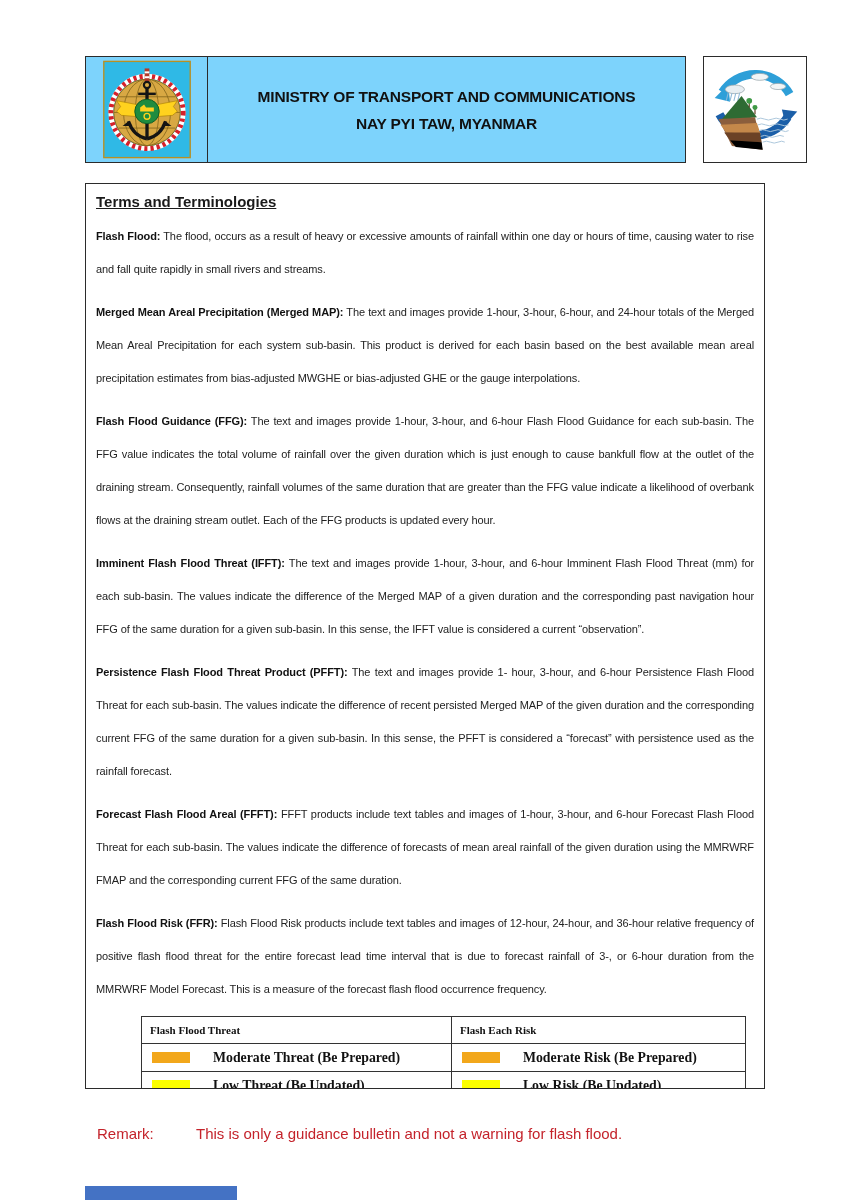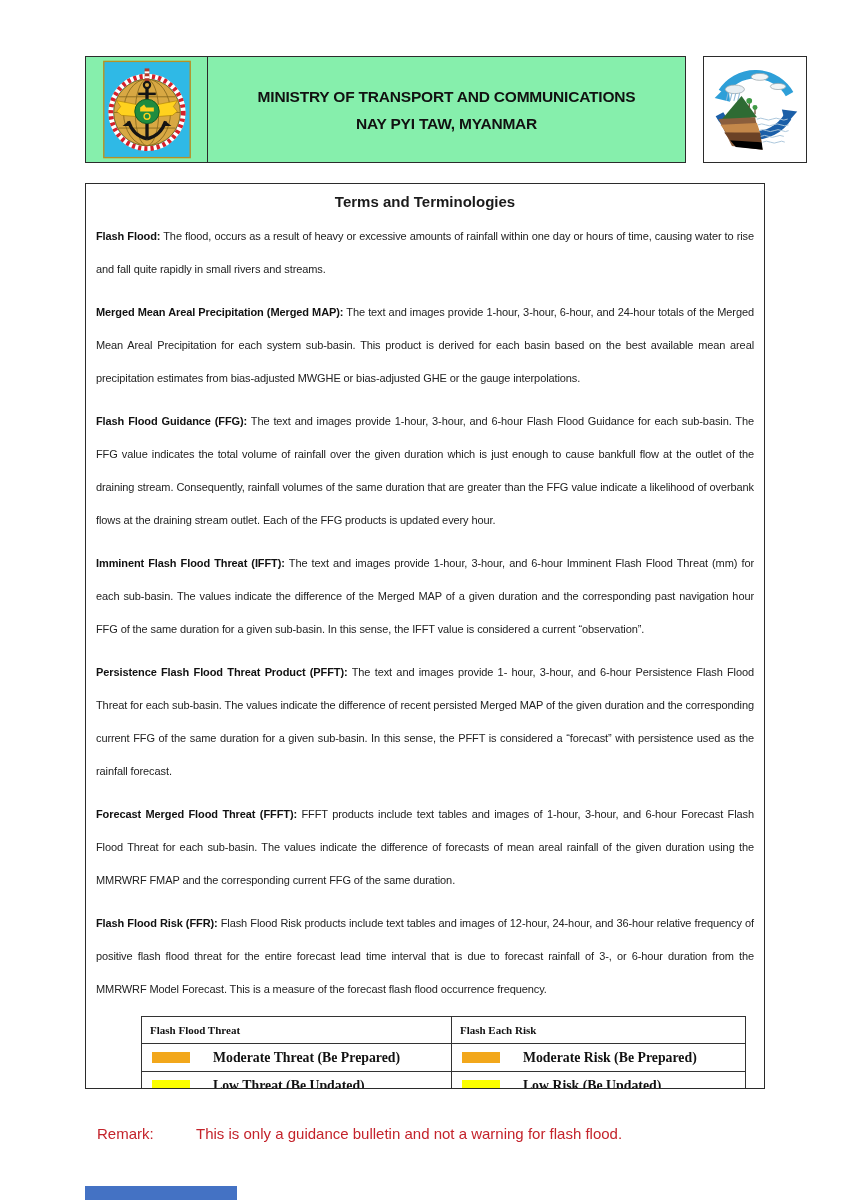--- a/index.html
+++ b/index.html
@@ -12,21 +12,21 @@
     position: relative;
     overflow: hidden;
   }
   .page { position: absolute; inset: 0; }
 
   
   .header-row { position: absolute; left: 85px; top: 56px; display: flex; }
   .header-main {
     width: 601px; height: 107px;
     border: 1.6px solid #2b2b2b;
-    display: flex; background: #86efac;
+    display: flex; background: #7dd3fc;
   }
   .header-logo-cell {
     width: 122px; border-right: 1.6px solid #2b2b2b;
     display: flex; align-items: center; justify-content: center;
   }
   .header-text-cell {
     flex: 1; display: flex; flex-direction: column;
     align-items: center; justify-content: center;
     gap: 9px; padding-top: 2px;
   }
@@ -44,22 +44,22 @@
   
   .content-box {
     position: absolute; left: 85px; top: 183px;
     width: 680px; height: 906px;
     border: 1.6px solid #2b2b2b;
     padding: 7px 10px 0 10px;
     background: #fff;
     overflow: hidden;
   }
   .doc-title {
-    text-align: center; font-weight: bold; font-size: 15px;
-    margin: 2px 0 10px 0;
+    font-weight: bold; font-size: 15px;
+    text-decoration: underline; margin: 2px 0 10px 0;
   }
   .para {
     font-size: 11px; line-height: 33px; text-align: justify;
     margin: 0 0 10px 0; letter-spacing: -0.1px; color: #222;
   }
   .para .term { font-weight: bold; color: #111; }
 
   
   .legend-table {
     margin: 4px 0 0 45px;
@@ -202,21 +202,21 @@
     <p class="para"><span class="term">Flash Flood:</span><span> The flood, occurs as a result of heavy or excessive amounts of rainfall within one day or hours of time, causing water to rise and fall quite rapidly in small rivers and streams.</span></p>
 
     <p class="para"><span class="term">Merged Mean Areal Precipitation (Merged MAP):</span><span> The text and images provide 1-hour, 3-hour, 6-hour, and 24-hour totals of the Merged Mean Areal Precipitation for each system sub-basin. This product is derived for each basin based on the best available mean areal precipitation estimates from bias-adjusted MWGHE or bias-adjusted GHE or the gauge interpolations.</span></p>
 
     <p class="para"><span class="term">Flash Flood Guidance (FFG):</span><span> The text and images provide 1-hour, 3-hour, and 6-hour Flash Flood Guidance for each sub-basin. The FFG value indicates the total volume of rainfall over the given duration which is just enough to cause bankfull flow at the outlet of the draining stream. Consequently, rainfall volumes of the same duration that are greater than the FFG value indicate a likelihood of overbank flows at the draining stream outlet. Each of the FFG products is updated every hour.</span></p>
 
     <p class="para"><span class="term">Imminent Flash Flood Threat (IFFT):</span><span> The text and images provide 1-hour, 3-hour, and 6-hour Imminent Flash Flood Threat (mm) for each sub-basin. The values indicate the difference of the Merged MAP of a given duration and the corresponding past navigation hour FFG of the same duration for a given sub-basin. In this sense, the IFFT value is considered a current “observation”.</span></p>
 
     <p class="para"><span class="term">Persistence Flash Flood Threat Product (PFFT):</span><span> The text and images provide 1- hour, 3-hour, and 6-hour Persistence Flash Flood Threat for each sub-basin. The values indicate the difference of recent persisted Merged MAP of the given duration and the corresponding current FFG of the same duration for a given sub-basin. In this sense, the PFFT is considered a “forecast” with persistence used as the rainfall forecast.</span></p>
 
-    <p class="para"><span class="term">Forecast Merged Flood Threat (FFFT):</span><span> FFFT products include text tables and images of 1-hour, 3-hour, and 6-hour Forecast Flash Flood Threat for each sub-basin. The values indicate the difference of forecasts of mean areal rainfall of the given duration using the MMRWRF FMAP and the corresponding current FFG of the same duration.</span></p>
+    <p class="para"><span class="term">Forecast Flash Flood Areal (FFFT):</span><span> FFFT products include text tables and images of 1-hour, 3-hour, and 6-hour Forecast Flash Flood Threat for each sub-basin. The values indicate the difference of forecasts of mean areal rainfall of the given duration using the MMRWRF FMAP and the corresponding current FFG of the same duration.</span></p>
 
     <p class="para"><span class="term">Flash Flood Risk (FFR):</span><span> Flash Flood Risk products include text tables and images of 12-hour, 24-hour, and 36-hour relative frequency of positive flash flood threat for the entire forecast lead time interval that is due to forecast rainfall of 3-, or 6-hour duration from the MMRWRF Model Forecast. This is a measure of the forecast flash flood occurrence frequency.</span></p>
 
     <table class="legend-table">
       <tbody>
         <tr>
           <td class="col-head">Flash Flood Threat</td>
           <td class="col-head">Flash Each Risk</td>
         </tr>
         <tr>

